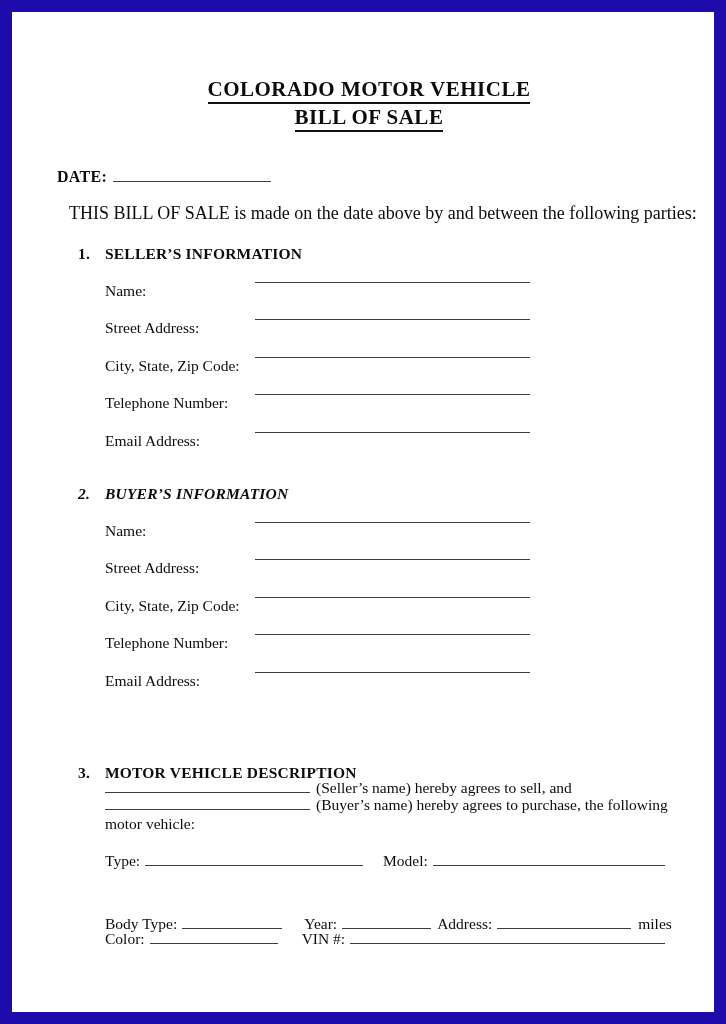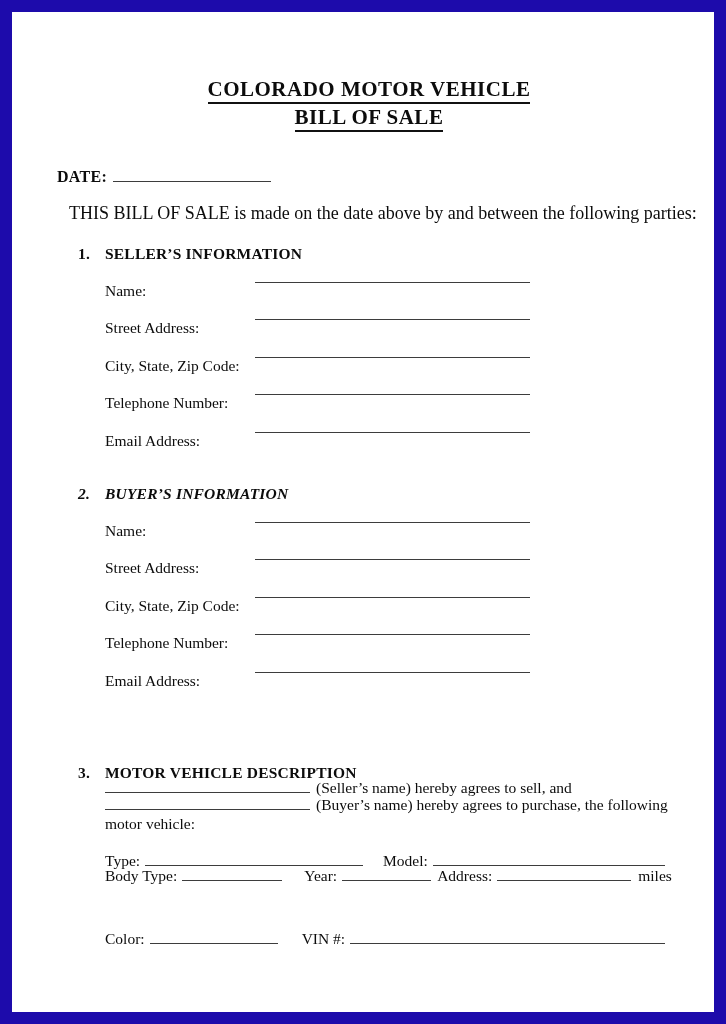--- a/index.html
+++ b/index.html
@@ -52,21 +52,21 @@
   .para2 { top:783px; }
   .blank-inline { display:inline-block; width:205px; border-bottom:1.6px solid #3d3d3d; margin-right:6px; }
 
   
   .vrow { position:absolute; left:93px; display:flex; align-items:baseline; font-size:15.5px; line-height:19.4px; }
   .vrow .vl { flex:none; padding-right:5px; }
   .vrow .ln { border-bottom:1.6px solid #3d3d3d; height:1px; }
   .make-row  { top:839px; width:560px; }
   .make-row  .ln-make  { flex:none; width:218px; margin-right:20px; }
   .make-row  .ln-model { flex:1; }
-  .body-row  { top:854px; width:580px; }
+  .body-row  { top:902px; width:580px; }
   .body-row  .ln-body { flex:none; width:100px; margin-right:22px; }
   .body-row  .ln-year { flex:none; width:89px;  margin-right:6px; }
   .body-row  .ln-odo  { flex:none; width:134px; margin-right:7px; }
   .color-row { top:917px; width:560px; }
   .color-row .ln-color { flex:none; width:128px; margin-right:24px; }
   .color-row .ln-vin   { flex:1; }
 </style>
 </head>
 <body>
 

